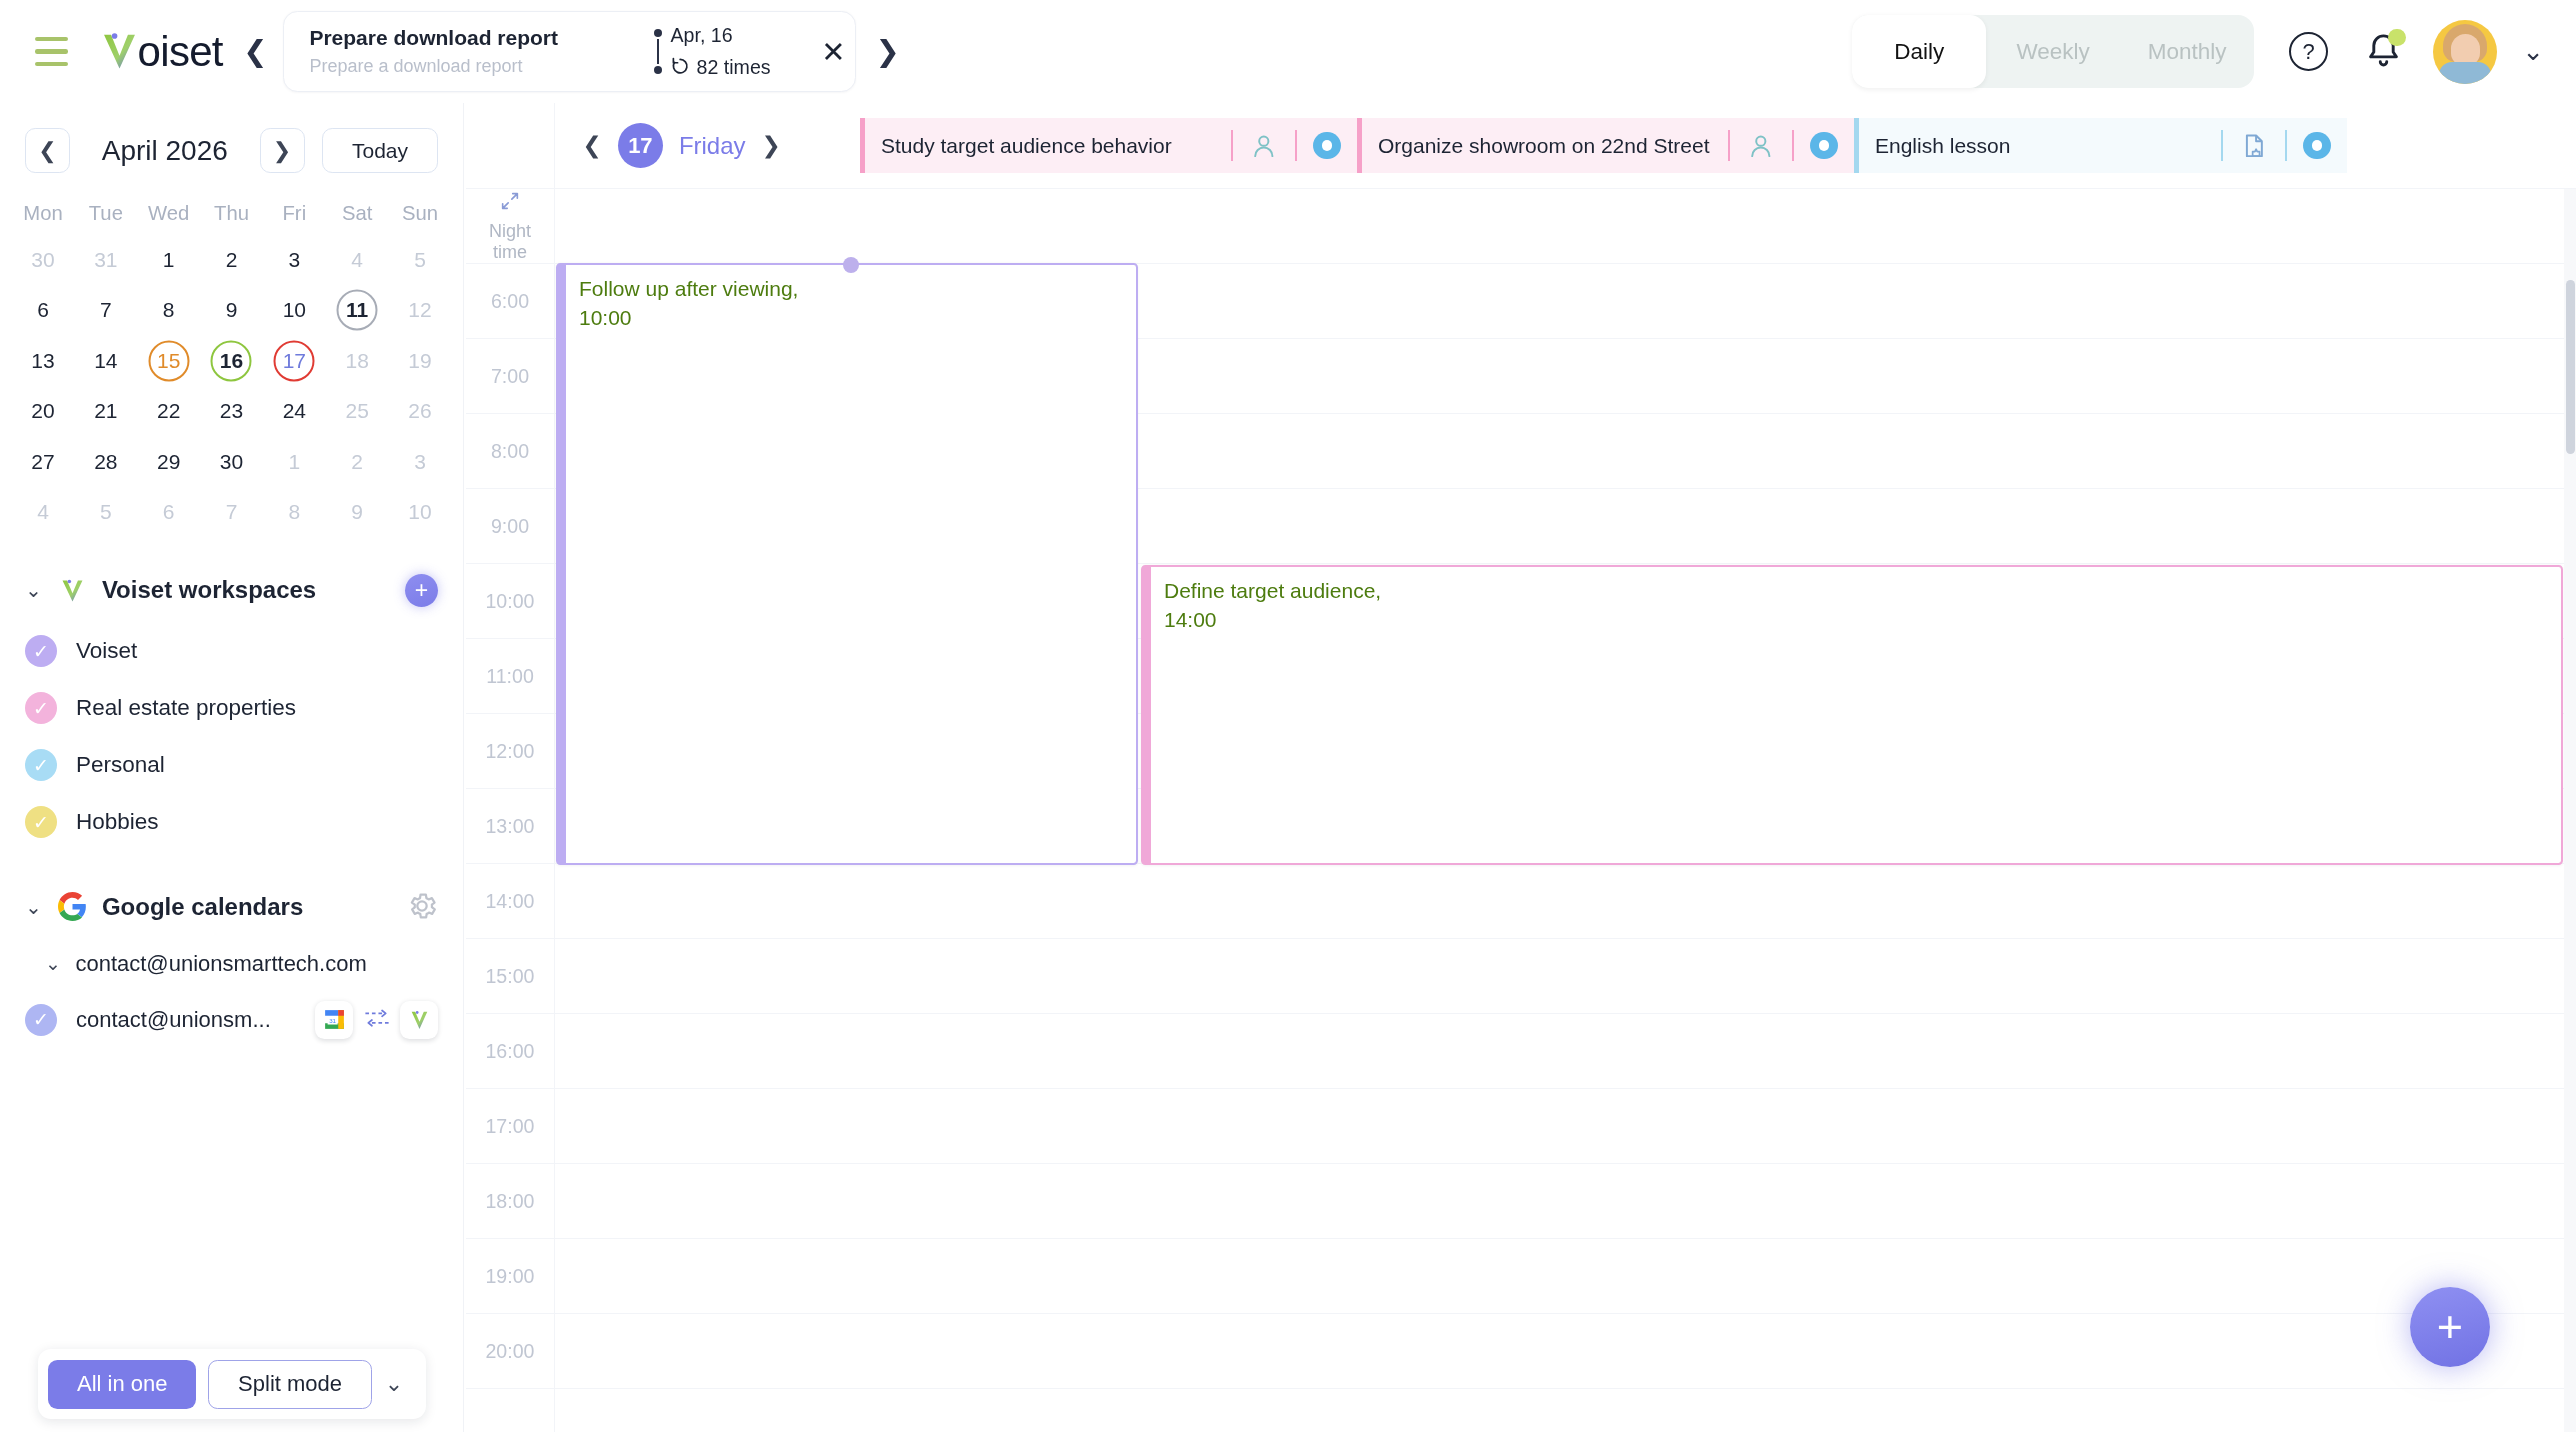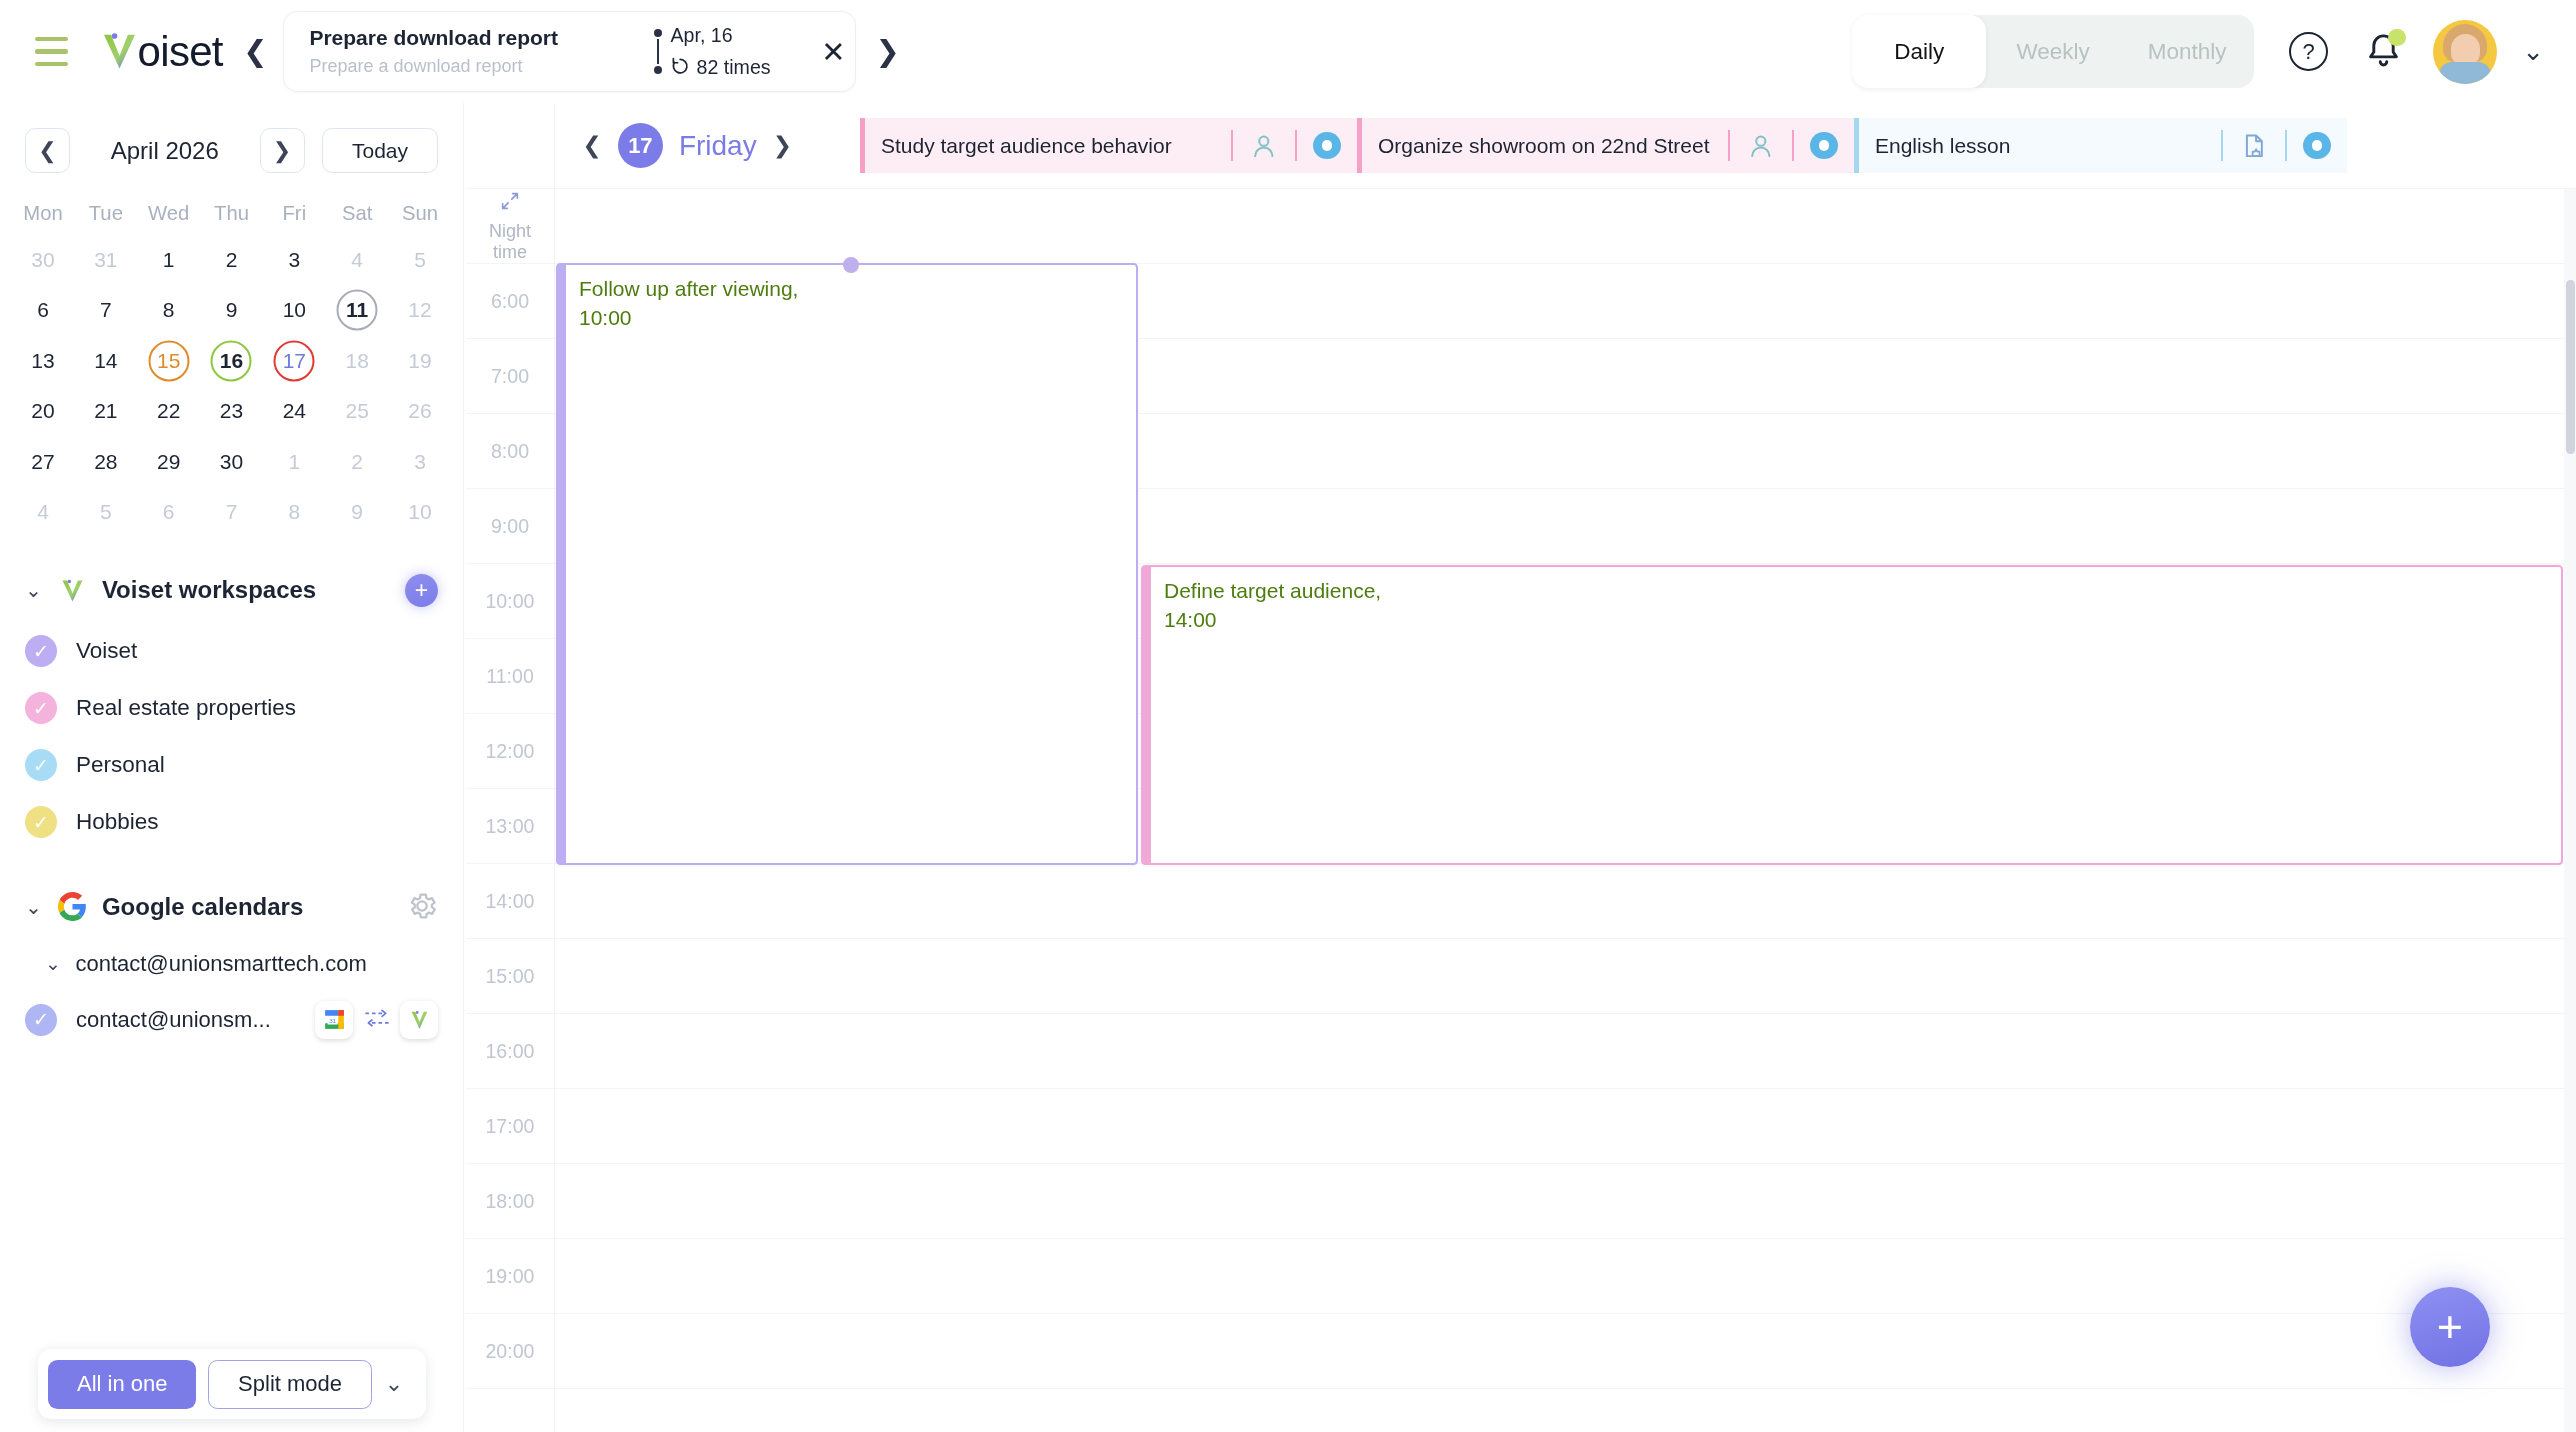--- a/index.html
+++ b/index.html
@@ -126,21 +126,21 @@
     width: 464px; height: 1329px;
     background: #ffffff; border-right: 1.5px solid #f0f2f6;
   }
   .cal-head { display: flex; align-items: center; padding: 25px 25px 0 25px; gap: 0; }
   .navbtn {
     width: 45px; height: 45px; border: 1.5px solid #dde5f2; border-radius: 10.2px;
     display: flex; align-items: center; justify-content: center;
     font-size: 22px; color: #3d4556; cursor: pointer; background: #fff; font-weight: 300;
   }
   .month-label {
-    flex: 1; text-align: center; font-size: 24px; color: #1d2433; font-weight: 400;
+    flex: 1; text-align: center; font-size: 28px; color: #1d2433; font-weight: 400;
   }
   .todaybtn {
     margin-left: 17.4px; height: 45px; padding: 0 29px;
     border: 1.5px solid #dde5f2; border-radius: 10.2px; background: #fff;
     display: flex; align-items: center; justify-content: center;
     font-size: 21px; color: #1d2433; cursor: pointer;
   }
   .dow-row, .date-row {
     display: grid; grid-template-columns: repeat(7, 1fr);
     padding: 0 11.6px;
@@ -239,21 +239,21 @@
   .daytitle {
     width: 305px; flex: 0 0 305px; display: flex; align-items: center; gap: 16px;
     padding-left: 27.6px;
   }
   .daytitle .arr { font-size: 23px; color: #3d4556; cursor: pointer; font-weight: 300; }
   .daynum {
     width: 45px; height: 45px; border-radius: 50%; background: #7b7ce8;
     color: #fff; font-size: 22px; font-weight: 600;
     display: flex; align-items: center; justify-content: center;
   }
-  .dayname { font-size: 28px; color: #7b7ce8; font-weight: 500; }
+  .dayname { font-size: 24px; color: #7b7ce8; font-weight: 500; }
 
   .chip-strip { flex: 1; display: flex; align-items: center; height: 86px; }
   .chip {
     height: 55px; display: flex; align-items: center;
     border-left: 5.8px solid #000; position: relative; overflow: hidden;
   }
   .chip .label {
     font-size: 21px; color: #1d2433; padding-left: 16px;
     white-space: nowrap; overflow: hidden; text-overflow: ellipsis;
   }

